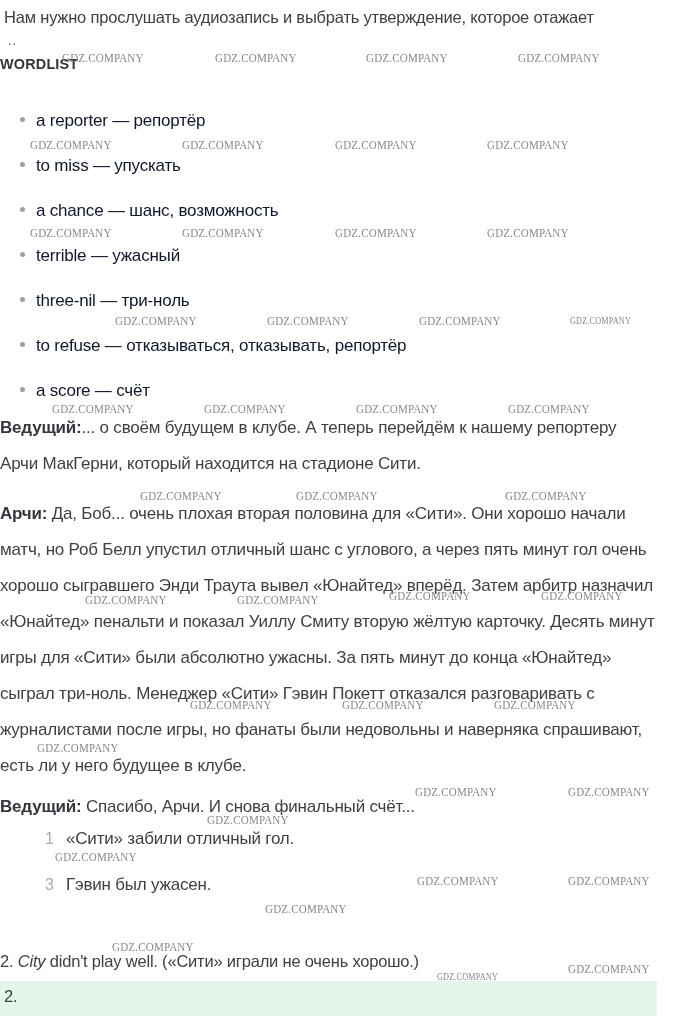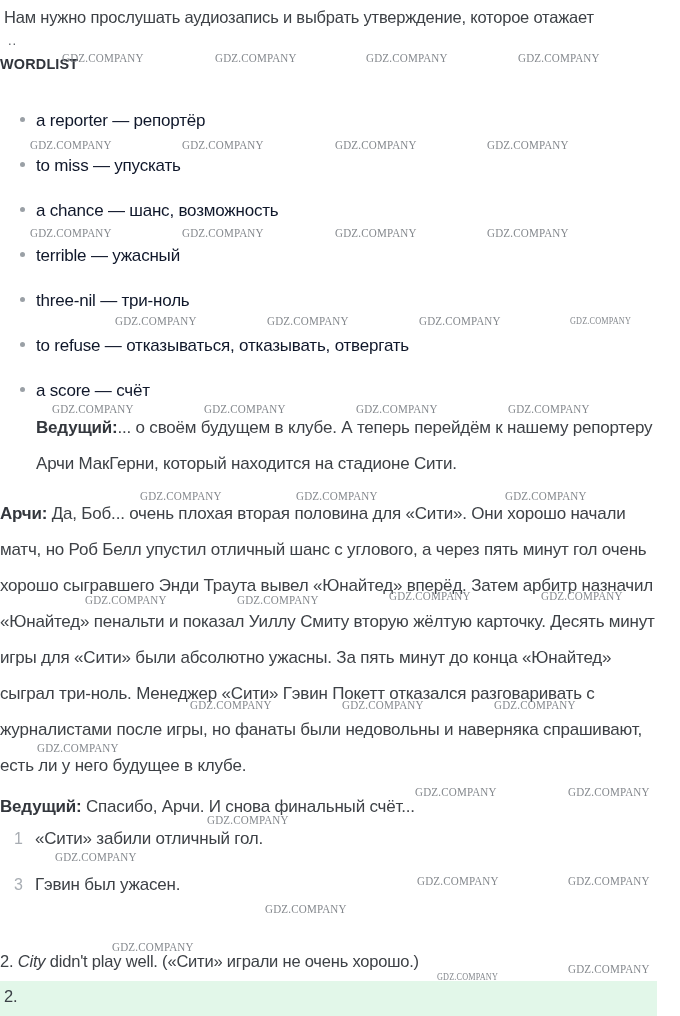--- a/index.html
+++ b/index.html
@@ -38,24 +38,24 @@
   .wordlist li .bullet {
     position: absolute; left: 20px; top: 13px;
     width: 5px; height: 5px; border-radius: 50%;
     background: #9aa0a6;
   }
   .t-para {
     position: absolute; left: 0; right: 2px;
     font-size: 17px; line-height: 36px; color: #3d4146;
   }
   .t-para b { color: #33373d; }
-  .p1 { top: 410px; margin-left: 36px; }
+  .p1 { top: 410px; }
   .p2 { top: 496px; }
   .p3 { top: 789px; }
-  .options { top: 822px; left: 0; list-style: none; }
+  .options { top: 822px; left: 0; list-style: none; padding-left: 31px; }
   .options li {
     height: 46px; padding-top: 6px;
     font-size: 17px; line-height: 22px;
   }
   .options .num {
     display: inline-block; width: 21px; margin-left: 14px;
     color: #a8adb3; font-size: 16px;
   }
   .options .opt-text { color: #3d4146; }
   .answer-line {
@@ -86,21 +86,21 @@
   <div class="abs intro-line">Нам нужно прослушать аудиозапись и выбрать утверждение, которое отажает</div>
   <div class="abs intro-dots">..</div>
   <div class="abs wordlist-heading">WORDLIST</div>
 
   <ul class="abs wordlist">
     <li><span class="bullet"></span><span>a reporter — репортёр</span></li>
     <li><span class="bullet"></span><span>to miss — упускать</span></li>
     <li><span class="bullet"></span><span>a chance — шанс, возможность</span></li>
     <li><span class="bullet"></span><span>terrible — ужасный</span></li>
     <li><span class="bullet"></span><span>three-nil — три-ноль</span></li>
-    <li><span class="bullet"></span><span>to refuse — отказываться, отказывать, отвергать</span></li>
+    <li><span class="bullet"></span><span>to refuse — отказываться, отказывать, репортёр</span></li>
     <li><span class="bullet"></span><span>a score — счёт</span></li>
   </ul>
 
   <p class="t-para p1"><b>Ведущий:</b><span>... о своём будущем в клубе. А теперь перейдём к нашему репортеру Арчи МакГерни, который находится на стадионе Сити.</span></p>
 
   <p class="t-para p2"><b>Арчи:</b><span> Да, Боб... очень плохая вторая половина для «Сити». Они хорошо начали матч, но Роб Белл упустил отличный шанс с углового, а через пять минут гол очень хорошо сыгравшего Энди Траута вывел «Юнайтед» вперёд. Затем арбитр назначил «Юнайтед» пенальти и показал Уиллу Смиту вторую жёлтую карточку. Десять минут игры для «Сити» были абсолютно ужасны. За пять минут до конца «Юнайтед» сыграл три-ноль. Менеджер «Сити» Гэвин Покетт отказался разговаривать с журналистами после игры, но фанаты были недовольны и наверняка спрашивают, есть ли у него будущее в клубе.</span></p>
 
   <p class="t-para p3"><b>Ведущий:</b><span> Спасибо, Арчи. И снова финальный счёт...</span></p>
 
   <ol class="abs options">

